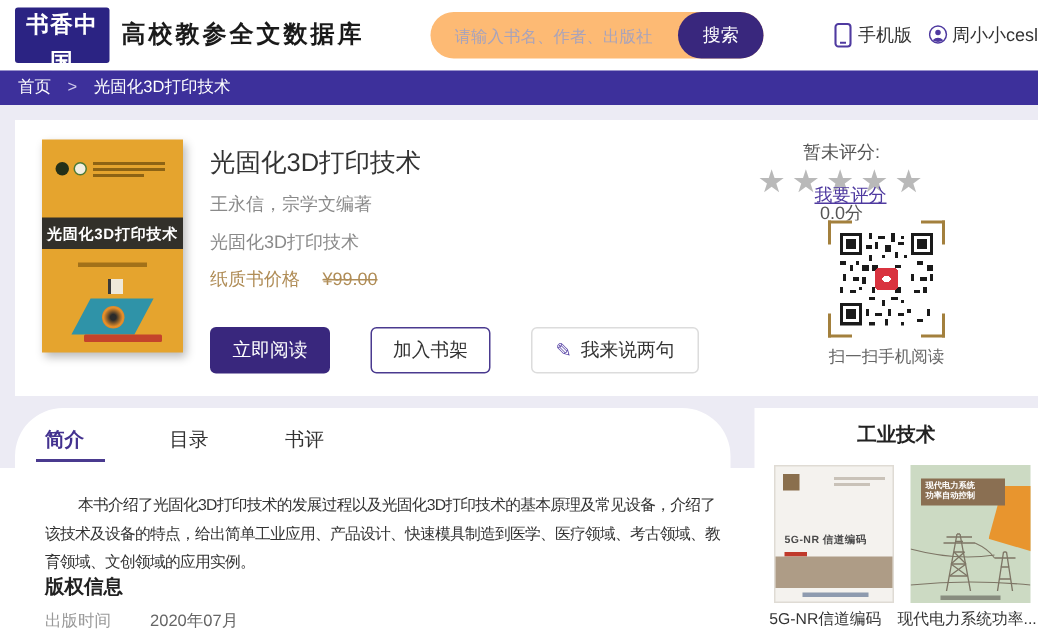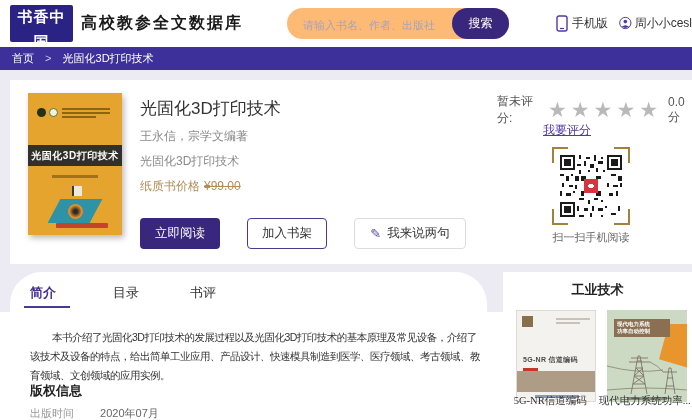--- a/index.html
+++ b/index.html
@@ -42,30 +42,30 @@
   .cv-printer{position:absolute;left:44px;top:93px;width:8px;height:10px;background:#efe9da;border-left:2px solid #3a3a3a;}
   .cv-plate{position:absolute;left:26px;top:106px;width:42px;height:24px;background:#2f93a8;transform:skewX(-28deg);}
   .cv-dot{position:absolute;left:40px;top:111px;width:15px;height:15px;border-radius:50%;background:radial-gradient(circle at 50% 50%, #2a2a2a 18%, #e8902a 60%, #c8761d 100%);}
   .cv-pub{position:absolute;right:14px;bottom:7px;width:52px;height:5px;background:#c0392b;border-radius:1px;opacity:.9;}
 
   
   .book-title{position:absolute;left:130px;top:17px;font-size:17px;color:#333;}
   .book-authors{position:absolute;left:130px;top:48px;font-size:12px;color:#8a8a8a;}
   .book-series{position:absolute;left:130px;top:73px;font-size:12px;color:#8a8a8a;}
   .book-price{position:absolute;left:130px;top:98px;font-size:12px;color:#b08d57;}
-  .price-val{text-decoration:line-through;margin-left:4px;}
+  .price-val{text-decoration:line-through;margin-left:15px;}
   .btn-row{position:absolute;left:130px;top:138px;display:flex;gap:27px;}
   .btn{height:31px;border-radius:4px;font-size:12.5px;cursor:pointer;font-family:inherit;display:flex;align-items:center;justify-content:center;box-sizing:border-box;}
   .btn-read{width:80px;background:#39277d;color:#fff;border:none;}
   .btn-shelf{width:80px;background:#fff;color:#333;border:1px solid #4a3a8f;}
   .btn-comment{width:112px;background:#fff;color:#333;border:1px solid #dcdcdc;gap:6px;}
   .pencil{color:#5b48a8;font-size:13px;}
 
   
-  .rating-row{position:absolute;left:487px;top:13px;display:flex;align-items:center;}
+  .rating-row{position:absolute;left:487px;top:13px;display:flex;align-items:center;flex-direction:column;}
   .rating-label,.rating-score{font-size:12px;color:#555;}
   .stars{font-size:21px;color:#b9b9b9;letter-spacing:4px;margin:0 6px 0 8px;line-height:24px;}
   .star::before{content:"★";}
   .rate-link{position:absolute;left:487px;top:42px;width:140px;text-align:center;font-size:12px;color:#4f3aa0;text-decoration:underline;cursor:pointer;}
   .qr-wrap{position:absolute;left:542px;top:67px;width:78px;height:78px;background:#fff;}
   .qr-corner{position:absolute;width:14px;height:14px;border:2px solid #a3803d;}
   .qc-tl{left:0;top:0;border-right:none;border-bottom:none;}
   .qc-tr{right:0;top:0;border-left:none;border-bottom:none;}
   .qc-bl{left:0;bottom:0;border-right:none;border-top:none;}
   .qc-br{right:0;bottom:0;border-left:none;border-top:none;}
@@ -93,21 +93,21 @@
   .c5-line{height:2px;background:#c9c2b8;margin-bottom:2px;}
   .c5-title{position:absolute;left:6px;top:44px;font-size:7px;font-weight:bold;color:#4a4a4a;letter-spacing:.3px;}
   .c5-red{position:absolute;left:6px;top:57px;width:15px;height:3px;background:#c0392b;}
   .c5-band{position:absolute;left:0;bottom:9px;width:100%;height:21px;background:#ae9c86;}
   .c5-foot{position:absolute;left:18px;bottom:3px;width:44px;height:3px;background:#6c7d99;opacity:.75;}
   .cover-power{position:relative;width:80px;height:92px;background:#ccdac3;overflow:hidden;cursor:pointer;}
   .cp-box{position:absolute;left:7px;top:9px;width:50px;background:#8a6f52;color:#fff;font-size:5.5px;line-height:7px;padding:2px 3px;font-weight:bold;}
   .cp-orange{position:absolute;right:-2px;top:14px;width:30px;height:44px;background:#e8952e;clip-path:polygon(100% 0,100% 100%,0 80%,32% 0);}
   .cp-art{position:absolute;left:0;bottom:8px;}
   .cp-foot{position:absolute;left:20px;bottom:2px;width:40px;height:3px;background:#5a5a52;opacity:.6;}
-  .side-captions{position:absolute;top:122px;left:0;width:100%;display:flex;font-family:Liberation Serif, serif;}
+  .side-captions{position:absolute;top:134px;left:0;width:100%;display:flex;}
   .side-cap{width:50%;text-align:center;font-size:10.5px;color:#333;white-space:nowrap;overflow:hidden;}
 </style>
 </head>
 <body>
 
 <div id="app">
 
   <div class="header">
     <div class="logo-box">
       <div class="logo-main">书香中国</div>

